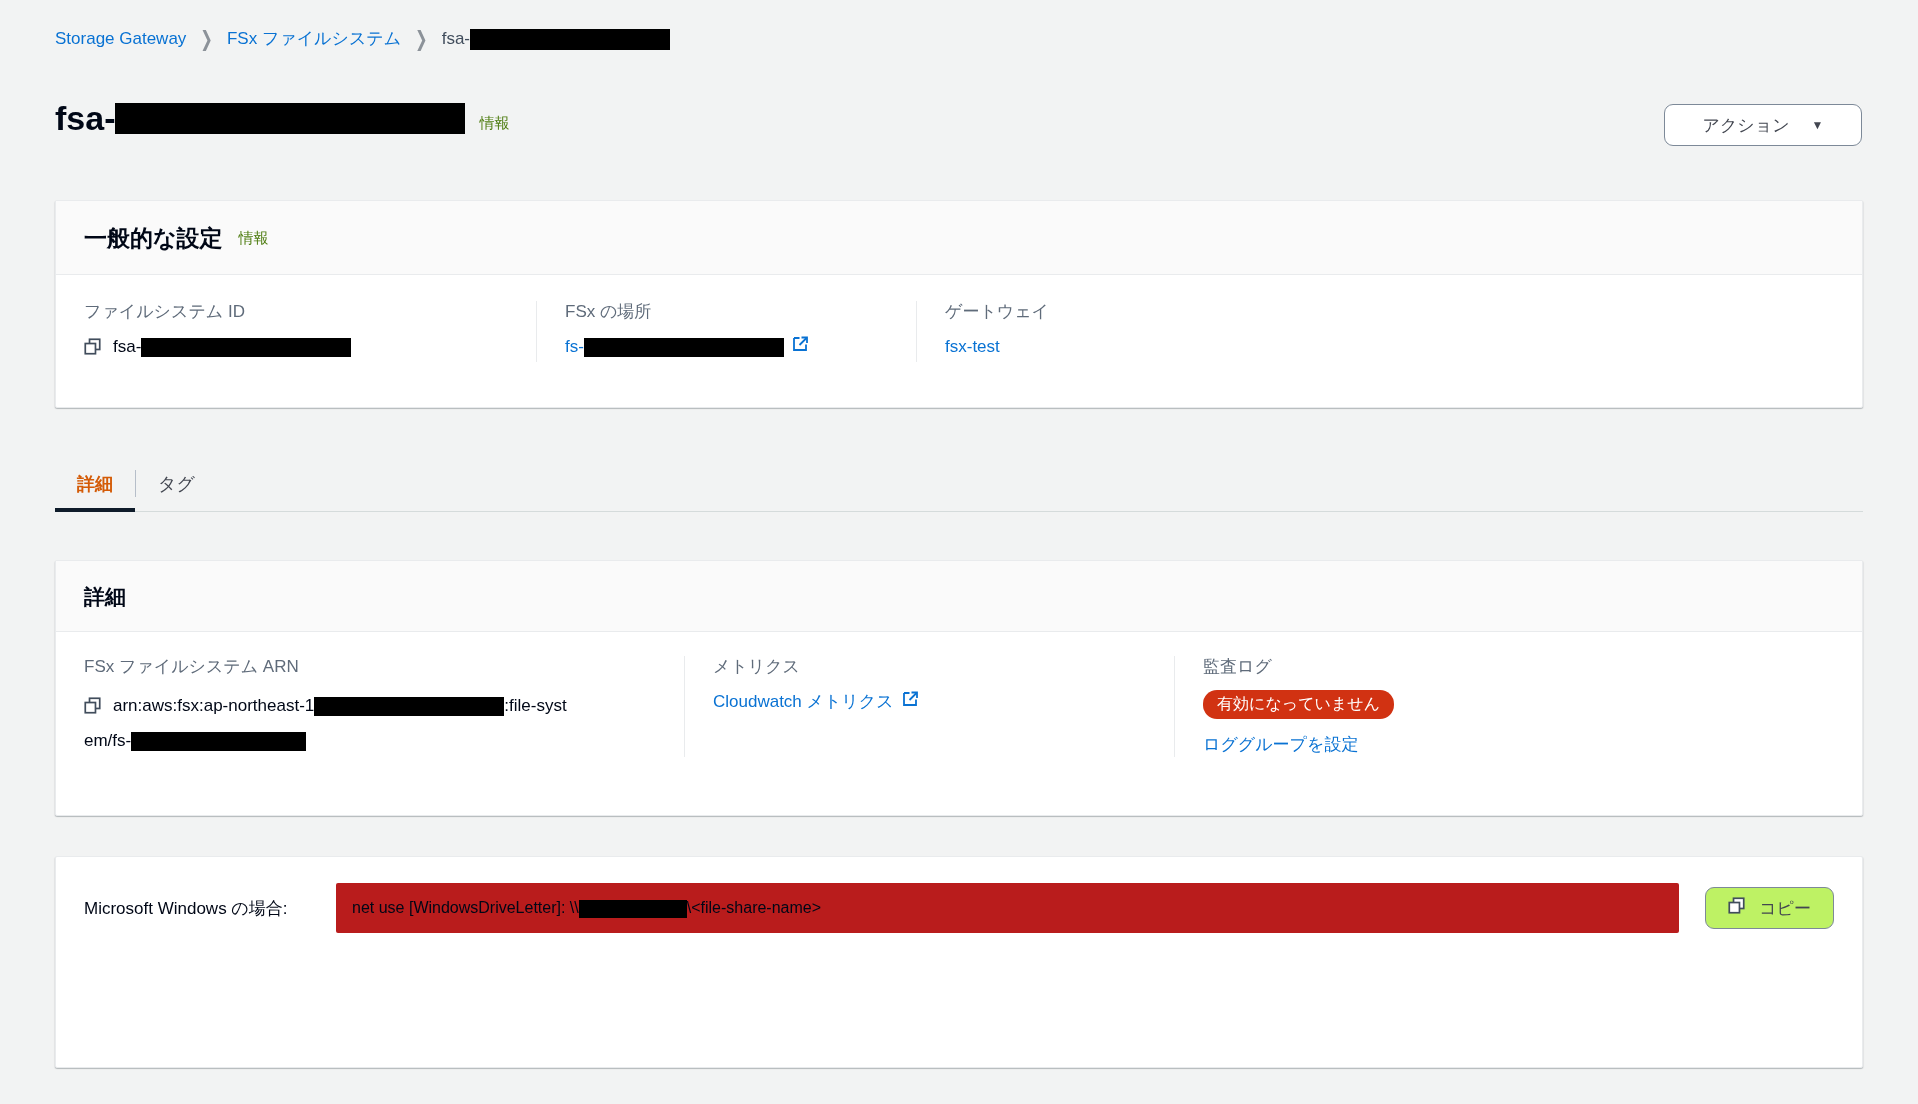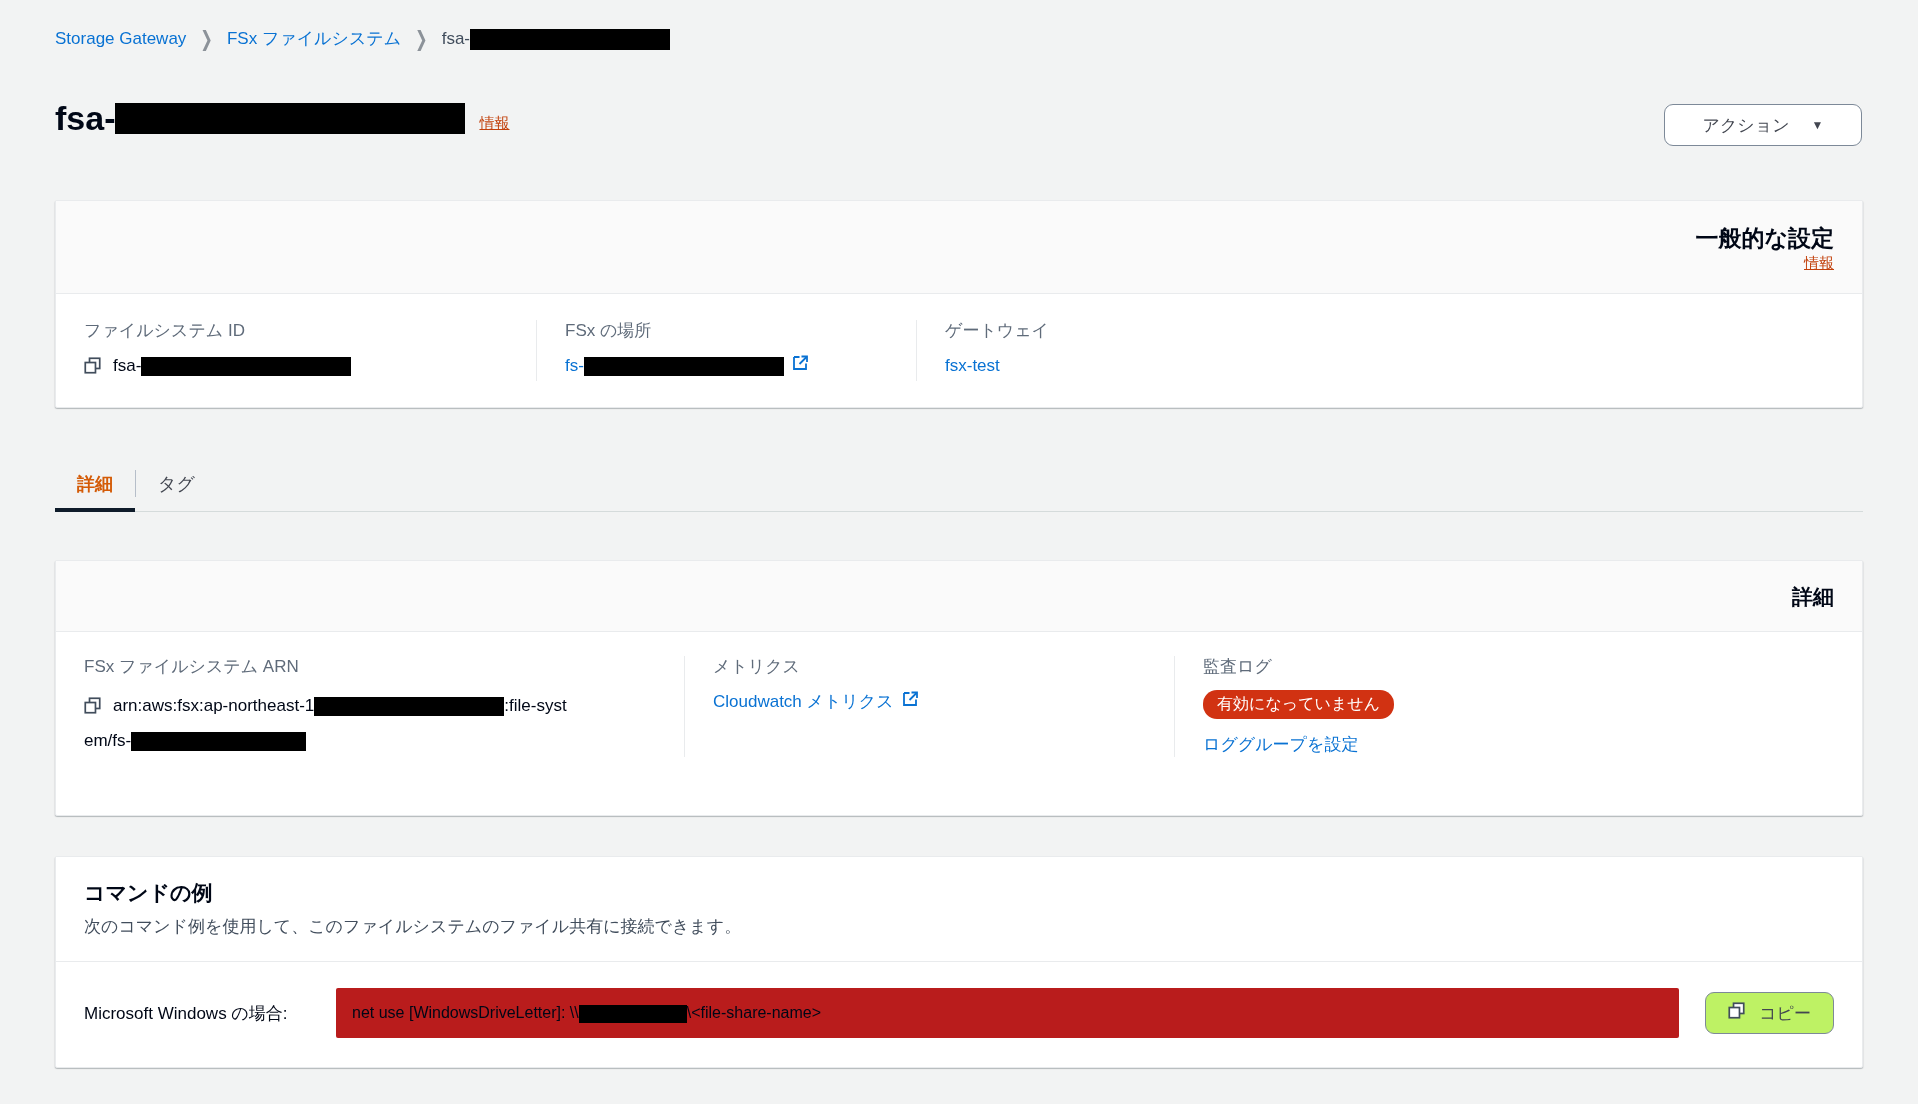--- a/index.html
+++ b/index.html
@@ -29,21 +29,21 @@
 
   
   .title-row {
     position: absolute; left: 55px; top: 98px; right: 55px;
     display: flex; align-items: flex-start;
   }
   .page-title {
     font-size: 34px; line-height: 40px; font-weight: 700; color: #000716;
     display: flex; align-items: center; margin: 0;
   }
-  .info-link { color: #c2410c; font-size: 15px; cursor: pointer; margin-left: 14px; margin-top: 16px; text-decoration: underline; }
+  .info-link { color: #4d7c0f; font-size: 15px; cursor: pointer; margin-left: 14px; margin-top: 16px; }
 
   .actions-btn {
     position: absolute; right: 56px; top: 104px;
     height: 42px; min-width: 198px;
     display: flex; align-items: center; justify-content: center; gap: 22px;
     background: #ffffff; border: 1px solid #7d8998; border-radius: 9px;
     font-size: 17px; color: #424650; cursor: pointer; padding: 0 18px;
   }
   .caret { font-size: 12px; color: #424650; line-height: 1; }
 
@@ -52,21 +52,21 @@
     position: absolute; left: 55px; right: 55px;
     background: #ffffff;
     border: 1px solid #e9ebed;
     border-radius: 2px;
     box-shadow: 0 1px 1px 0 rgba(0,28,36,.18), 1px 1px 1px 0 rgba(0,28,36,.05), -1px 1px 1px 0 rgba(0,28,36,.05);
   }
   .card-header {
     background: #fafafa;
     border-bottom: 1px solid #e9ebed;
     padding: 22px 28px 20px 28px;
-    display: flex; align-items: flex-end; flex-direction: column;
+    display: flex; align-items: center;
   }
   .card-title { font-size: 23px; font-weight: 700; color: #000716; margin: 0; }
   .card-title-sm { font-size: 21px; font-weight: 700; color: #000716; margin: 0; }
   .card-header .info-link { margin: 0 0 0 16px; }
   .card-body { padding: 26px 28px 28px 28px; }
 
   
   .cols { display: flex; }
   .col { padding-right: 24px; }
   .col + .col { border-left: 1px solid #e9ebed; padding-left: 28px; }
@@ -250,24 +250,20 @@
             <div style="height:14px;"></div>
             <span class="link">ロググループを設定</span>
           </div>
         </div>
 
       </div>
     </div>
   </section>
 
   <section class="card" style="top:856px;height:212px;">
-    <div class="card-header" style="display:block;background:#ffffff;border-bottom:1px solid #e9ebed;padding:22px 28px 22px 28px;">
-      <h2 class="card-title-sm">コマンドの例</h2>
-      <p class="cmd-desc" style="margin:0;padding-top:8px;">次のコマンド例を使用して、このファイルシステムのファイル共有に接続できます。</p>
-    </div>
     <div class="card-body" style="padding:22px 28px 28px 28px;">
       <div class="cmd-row">
         <div class="cmd-label">Microsoft Windows の場合:</div>
         <div class="cmd-box">
           <span>net use [WindowsDriveLetter]: \\</span><span class="redact" style="width:108px;height:18px;"></span><span>\&lt;file-share-name&gt;</span>
         </div>
         <button class="copy-btn">
           <span>
             <svg width="17" height="17" viewBox="0 0 16 16" fill="none" aria-hidden="true">
               <rect x="5.2" y="1.2" width="9.6" height="9.6" stroke="#414d5c" stroke-width="1.6" fill="#fff"></rect>

